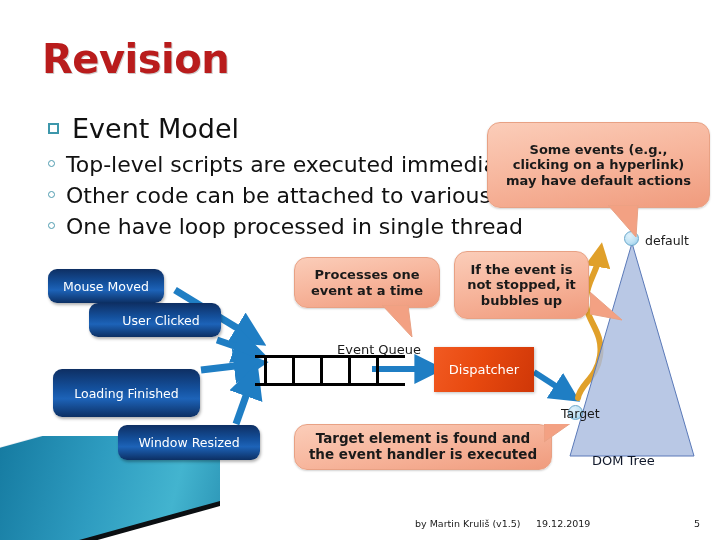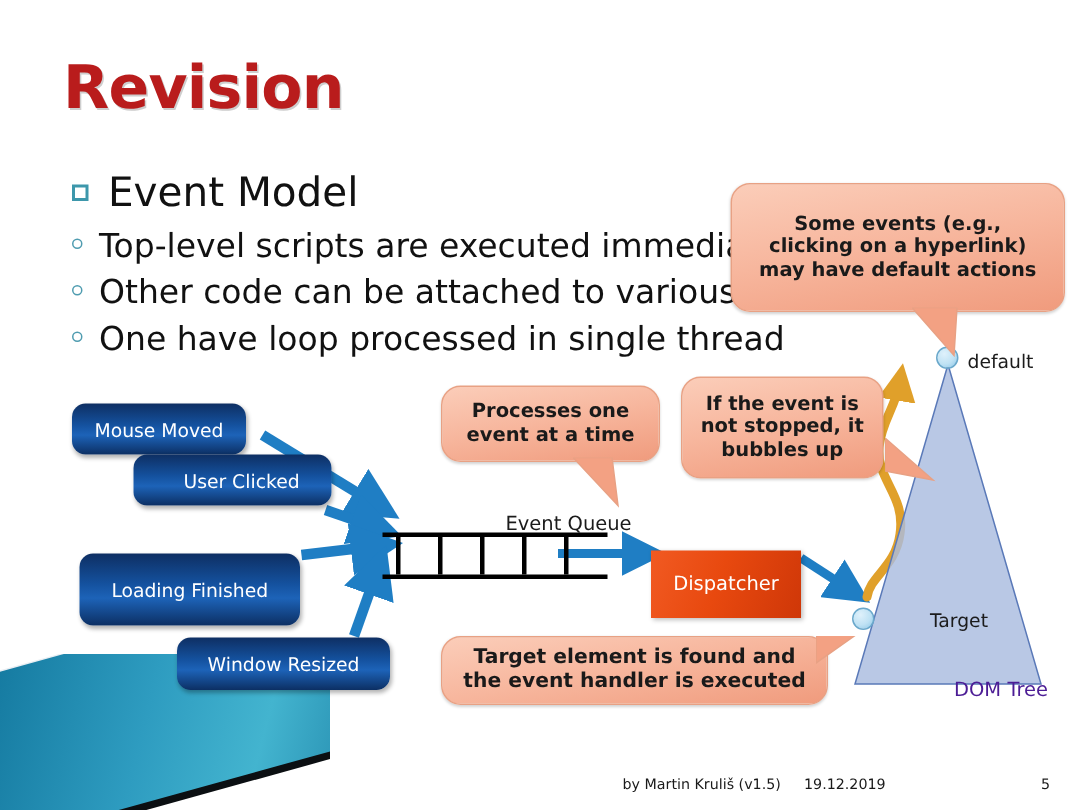--- a/index.html
+++ b/index.html
@@ -53,32 +53,32 @@
   
   .queue{position:absolute;}
   .queue .rail{position:absolute;left:0;width:100%;height:3px;background:#000;}
   .queue .cell{position:absolute;top:3px;width:3px;background:#000;}
   .qlabel{position:absolute;font-size:13px;color:#1b1b1b;}
 
   
   .dispatcher{position:absolute;box-sizing:border-box;
     background:linear-gradient(110deg,#f15a22 0%,#e8490f 45%,#cf3708 100%);
     color:#fff;font-size:13px;display:flex;align-items:center;justify-content:center;
-    box-shadow:1px 1px 3px rgba(0,0,0,.25);margin-top:20px;}
+    box-shadow:1px 1px 3px rgba(0,0,0,.25);}
 
   
   .arrowsvg{position:absolute;left:0;top:0;width:720px;height:540px;
     pointer-events:none;overflow:visible;}
 
   
   .node{position:absolute;width:15px;height:15px;border-radius:50%;
     background:radial-gradient(circle at 35% 30%,#dff1fb 0%,#bfe2f4 55%,#8cc6e6 100%);
     border:1px solid #6aa8cb;box-sizing:border-box;}
   .nodelabel{position:absolute;font-size:12.5px;color:#1b1b1b;}
-  .domlabel{position:absolute;font-size:13px;color:#4c1d95;margin-left:44px;}
+  .domlabel{position:absolute;font-size:13px;color:#0f172a;}
 
   
   .footer{position:absolute;bottom:11px;font-size:9.5px;color:#1a1a1a;}
   .f-author{left:415px;}
   .f-date{left:536px;}
   .f-page{left:694px;}
 </style>
 </head>
 <body>
 
@@ -162,21 +162,21 @@
   </div>
 
   <div class="dispatcher" style="left:434px;top:347px;width:100px;height:45px;">
     <span>Dispatcher</span>
   </div>
 
   <div class="node" style="left:624px;top:231px;"></div>
   <div class="nodelabel" style="left:645px;top:233px;">default</div>
 
   <div class="node" style="left:568px;top:405px;"></div>
-  <div class="nodelabel" style="left:620px;top:406px;">Target</div>
+  <div class="nodelabel" style="left:561px;top:406px;">Target</div>
 
   <div class="domlabel" style="left:592px;top:453px;">DOM Tree</div>
 
   <div class="callout" style="left:487px;top:122px;width:223px;height:86px;font-size:13px;">
     <div>
       <div>Some events (e.g.,</div>
       <div>clicking on a hyperlink)</div>
       <div>may have default actions</div>
     </div>
   </div>

